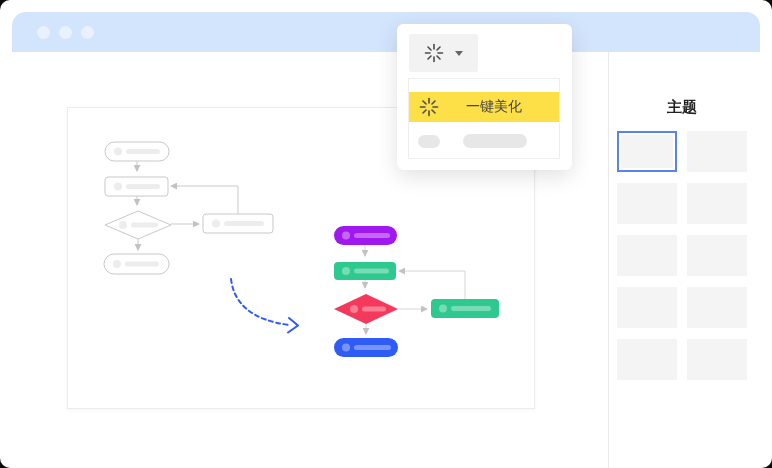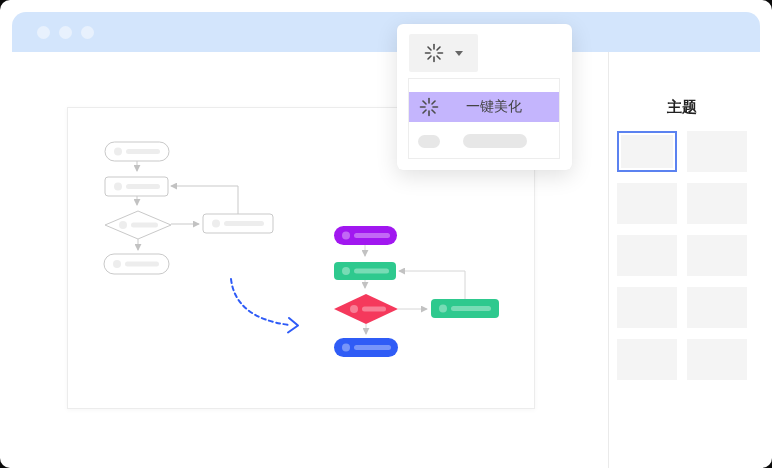--- a/index.html
+++ b/index.html
@@ -15,21 +15,21 @@
     border:1px solid #ececec;box-shadow:0 1px 5px rgba(0,0,0,0.04);box-sizing:content-box;}
   .canvas-card svg{position:absolute;left:0;top:0;}
 
   
   .panel{position:absolute;left:397px;top:24px;width:175px;height:146px;background:#fff;border-radius:6px;
     box-shadow:0 6px 22px rgba(0,0,0,0.12), 0 0 1px rgba(0,0,0,0.06);z-index:30;}
   .tool-btn{position:absolute;left:12px;top:10px;width:69px;height:38px;background:#f2f2f2;border-radius:2px;
     display:flex;align-items:center;justify-content:center;gap:11px;cursor:pointer;}
   .caret{width:0;height:0;border-left:4.5px solid transparent;border-right:4.5px solid transparent;border-top:5.5px solid #666;}
   .menu{position:absolute;left:11px;top:54px;width:152px;height:81px;border:1px solid #ededed;background:#fff;box-sizing:border-box;}
-  .menu-row1{margin-top:13px;height:30px;background:#c4b5fd;display:flex;align-items:center;padding-left:10px;}
+  .menu-row1{margin-top:13px;height:30px;background:#fde047;display:flex;align-items:center;padding-left:10px;}
   .menu-label{margin-left:27px;font-size:14px;color:#444;white-space:nowrap;}
   .menu-row2{display:flex;align-items:center;padding-left:9px;margin-top:12px;}
   .pill-sm{width:22px;height:13px;border-radius:7px;background:#e7e7e7;}
   .pill-lg{width:64px;height:14px;border-radius:7px;background:#e7e7e7;margin-left:23px;}
 
   
   .divider{position:absolute;left:608px;top:52px;bottom:0;width:1px;background:#eaeaea;}
   .sidebar{position:absolute;left:617px;top:98px;width:130px;text-align:center;}
   .sidebar-title{font-size:15px;font-weight:700;color:#222;height:20px;}
   .theme-grid{margin-top:13px;display:grid;grid-template-columns:60px 60px;column-gap:10px;row-gap:11px;}

